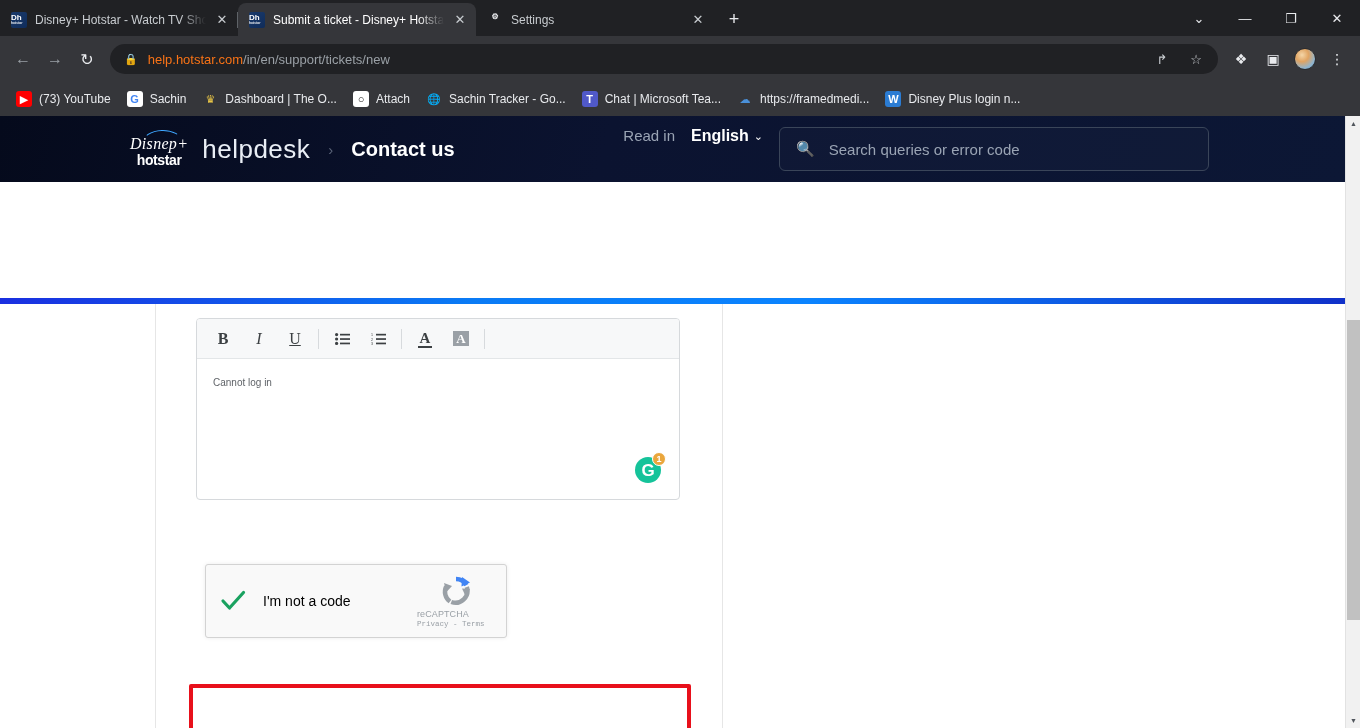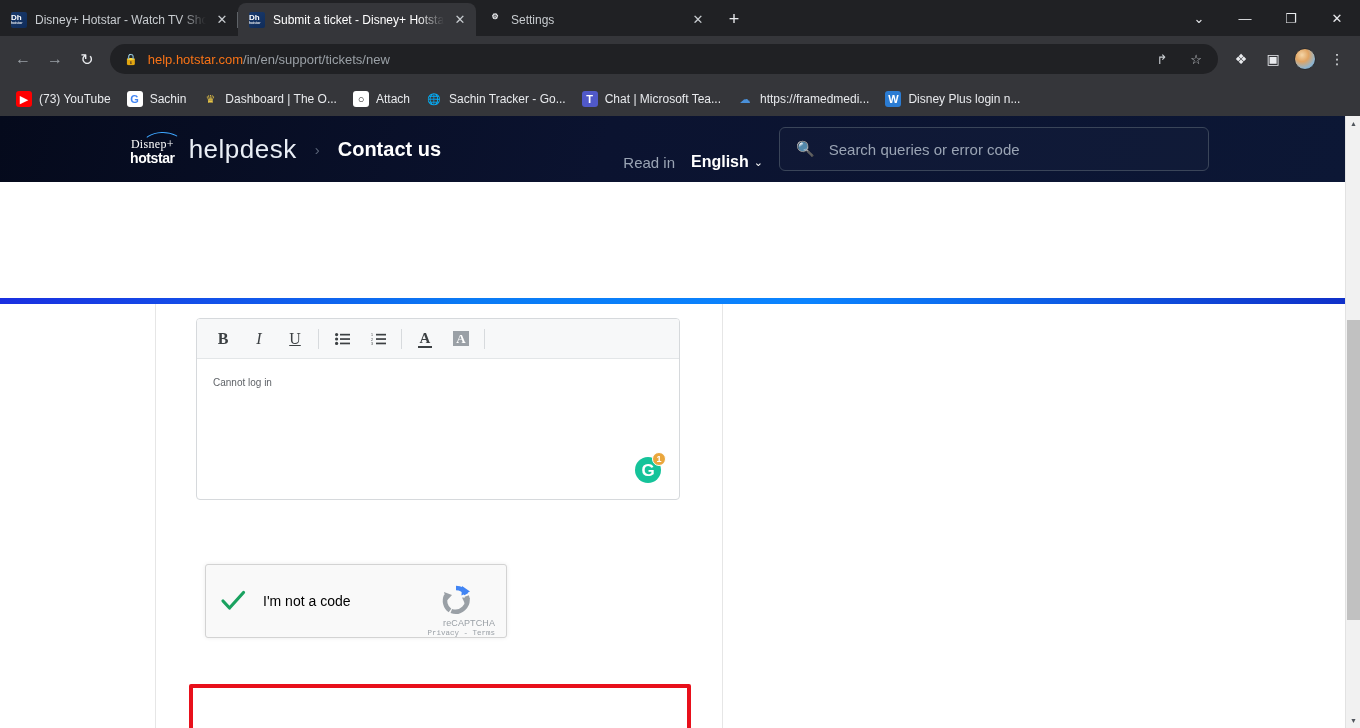--- a/index.html
+++ b/index.html
@@ -162,39 +162,39 @@
     background: linear-gradient(105deg,#050a1c 0%,#0b1330 45%,#0c1735 100%);
     display: flex; align-items: center;
   }
   .hdr-left { display: flex; align-items: center; padding-left: 130px; gap: 14px; }
   .logo-block {
     display: flex; flex-direction: column; align-items: center;
     line-height: 1; color: #fff; position: relative; padding-top: 4px;
   }
   .logo-disney {
     font-family: "Liberation Serif", serif;
-    font-size: 12px; letter-spacing: .3px;
+    font-size: 16px; font-style: italic; letter-spacing: .3px;
   }
   .logo-hotstar {
     font-size: 14px; font-weight: 700; letter-spacing: -0.4px;
     margin-top: 1px;
   }
   .logo-arc {
     position: absolute; top: -2px; left: 12px; width: 40px; height: 12px;
     border-top: 1.5px solid #3ea6ff; border-radius: 50%/100% 100% 0 0;
     border-left: 1px solid transparent; border-right: 1px solid transparent;
     transform: rotate(-2deg);
   }
   .hd-helpdesk {
     color: #e9eef5; font-size: 26px; font-weight: 300; letter-spacing: .5px;
   }
   .hd-chev { color: #5b6579; font-size: 15px; margin: 0 4px; }
   .hd-crumb { color: #ffffff; font-size: 20px; font-weight: 700; }
   .hdr-right {
-    margin-left: auto; display: flex; align-items: flex-end; gap: 16px;
+    margin-left: auto; display: flex; align-items: flex-start; gap: 16px;
     padding-right: 136px;
   }
   .read-in { color: #9aa4b4; font-size: 15px; }
   .lang {
     color: #ffffff; font-size: 16px; font-weight: 700;
     display: flex; align-items: center; gap: 5px;
   }
   .lang .cv { font-size: 11px; font-weight: 400; }
   .searchbox {
     width: 430px; height: 44px;
@@ -289,22 +289,22 @@
     display: flex; align-items: center; padding: 0 13px;
     position: relative;
   }
   .rc-check {
     width: 28px; height: 28px; position: relative; flex: 0 0 28px;
     margin-right: 16px;
   }
   .rc-check svg { display: block; }
   .rc-label { font-size: 14px; color: #000; }
   .rc-brand {
-    position: absolute; right: 11px; top: 19px;
-    width: 78px; text-align: right;
+    position: absolute; right: 11px; top: 10px;
+    width: 78px; text-align: left;
   }
   .rc-logo { height: 32px; display:flex; align-items:center; justify-content:center; }
   .rc-name { font-size: 9px; color: #9aa0a6; margin-top: 2px; letter-spacing:.1px;}
   .rc-links { font-size: 7.5px; color: #9aa0a6; margin-top: 1px; font-family: Liberation Mono, monospace; }
 
   .submit-wrap {
     margin-top: 46px; margin-left: -7px;
     width: 502px; height: 70px;
     border: 4px solid #e8101b; border-radius: 2px;
     display: flex; align-items: center; justify-content: center;

